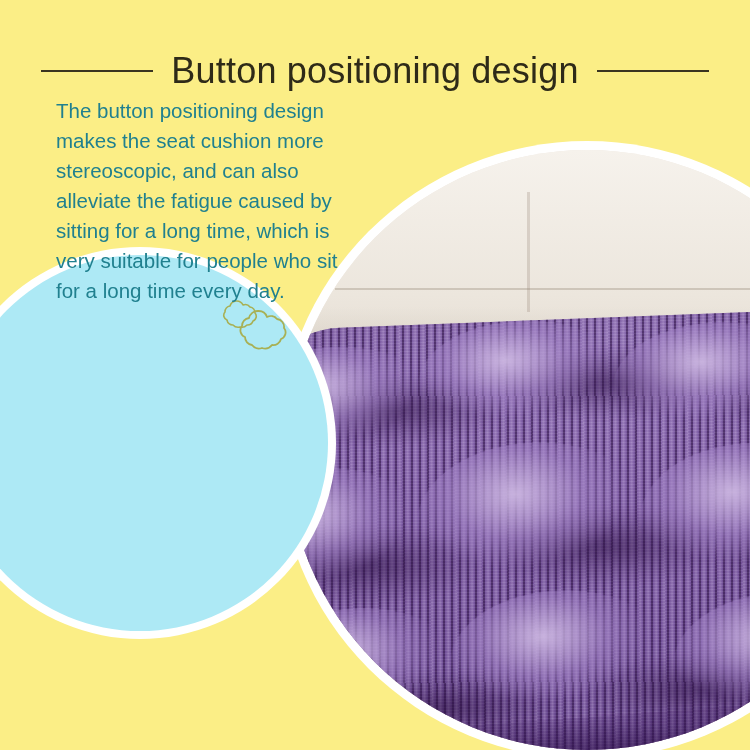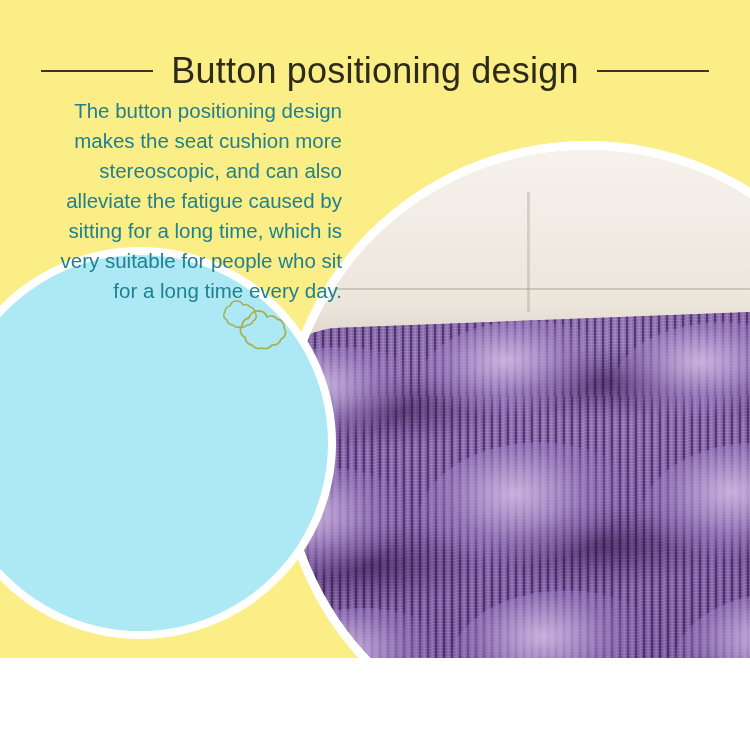--- a/index.html
+++ b/index.html
@@ -7,21 +7,21 @@
     padding: 0;
     background: #ffffff;
   }
   body {
     font-family: "Liberation Sans", sans-serif;
   }
 
   #stage {
     position: relative;
     width: 750px;
-    height: 658px;
+    height: 750px;
     overflow: hidden;
     background: #fbee86;
   }
 
   
   #header {
     position: absolute;
     left: 0;
     top: 40px;
     width: 750px;
@@ -176,21 +176,21 @@
     height: 376px;
     border-radius: 50%;
     background: #ade9f5;
     box-shadow: 0 0 0 8px #ffffff;
   }
   #info-text {
     position: absolute;
     left: 56px;
     top: 96px;
     width: 286px;
-    text-align: right;
+    text-align: left;
     color: #20808f;
     font-size: 20.5px;
     line-height: 30px;
   }
 
   
   .cloud {
     position: absolute;
   }
   #cloud-small { left: 218px; top: 300px; }

